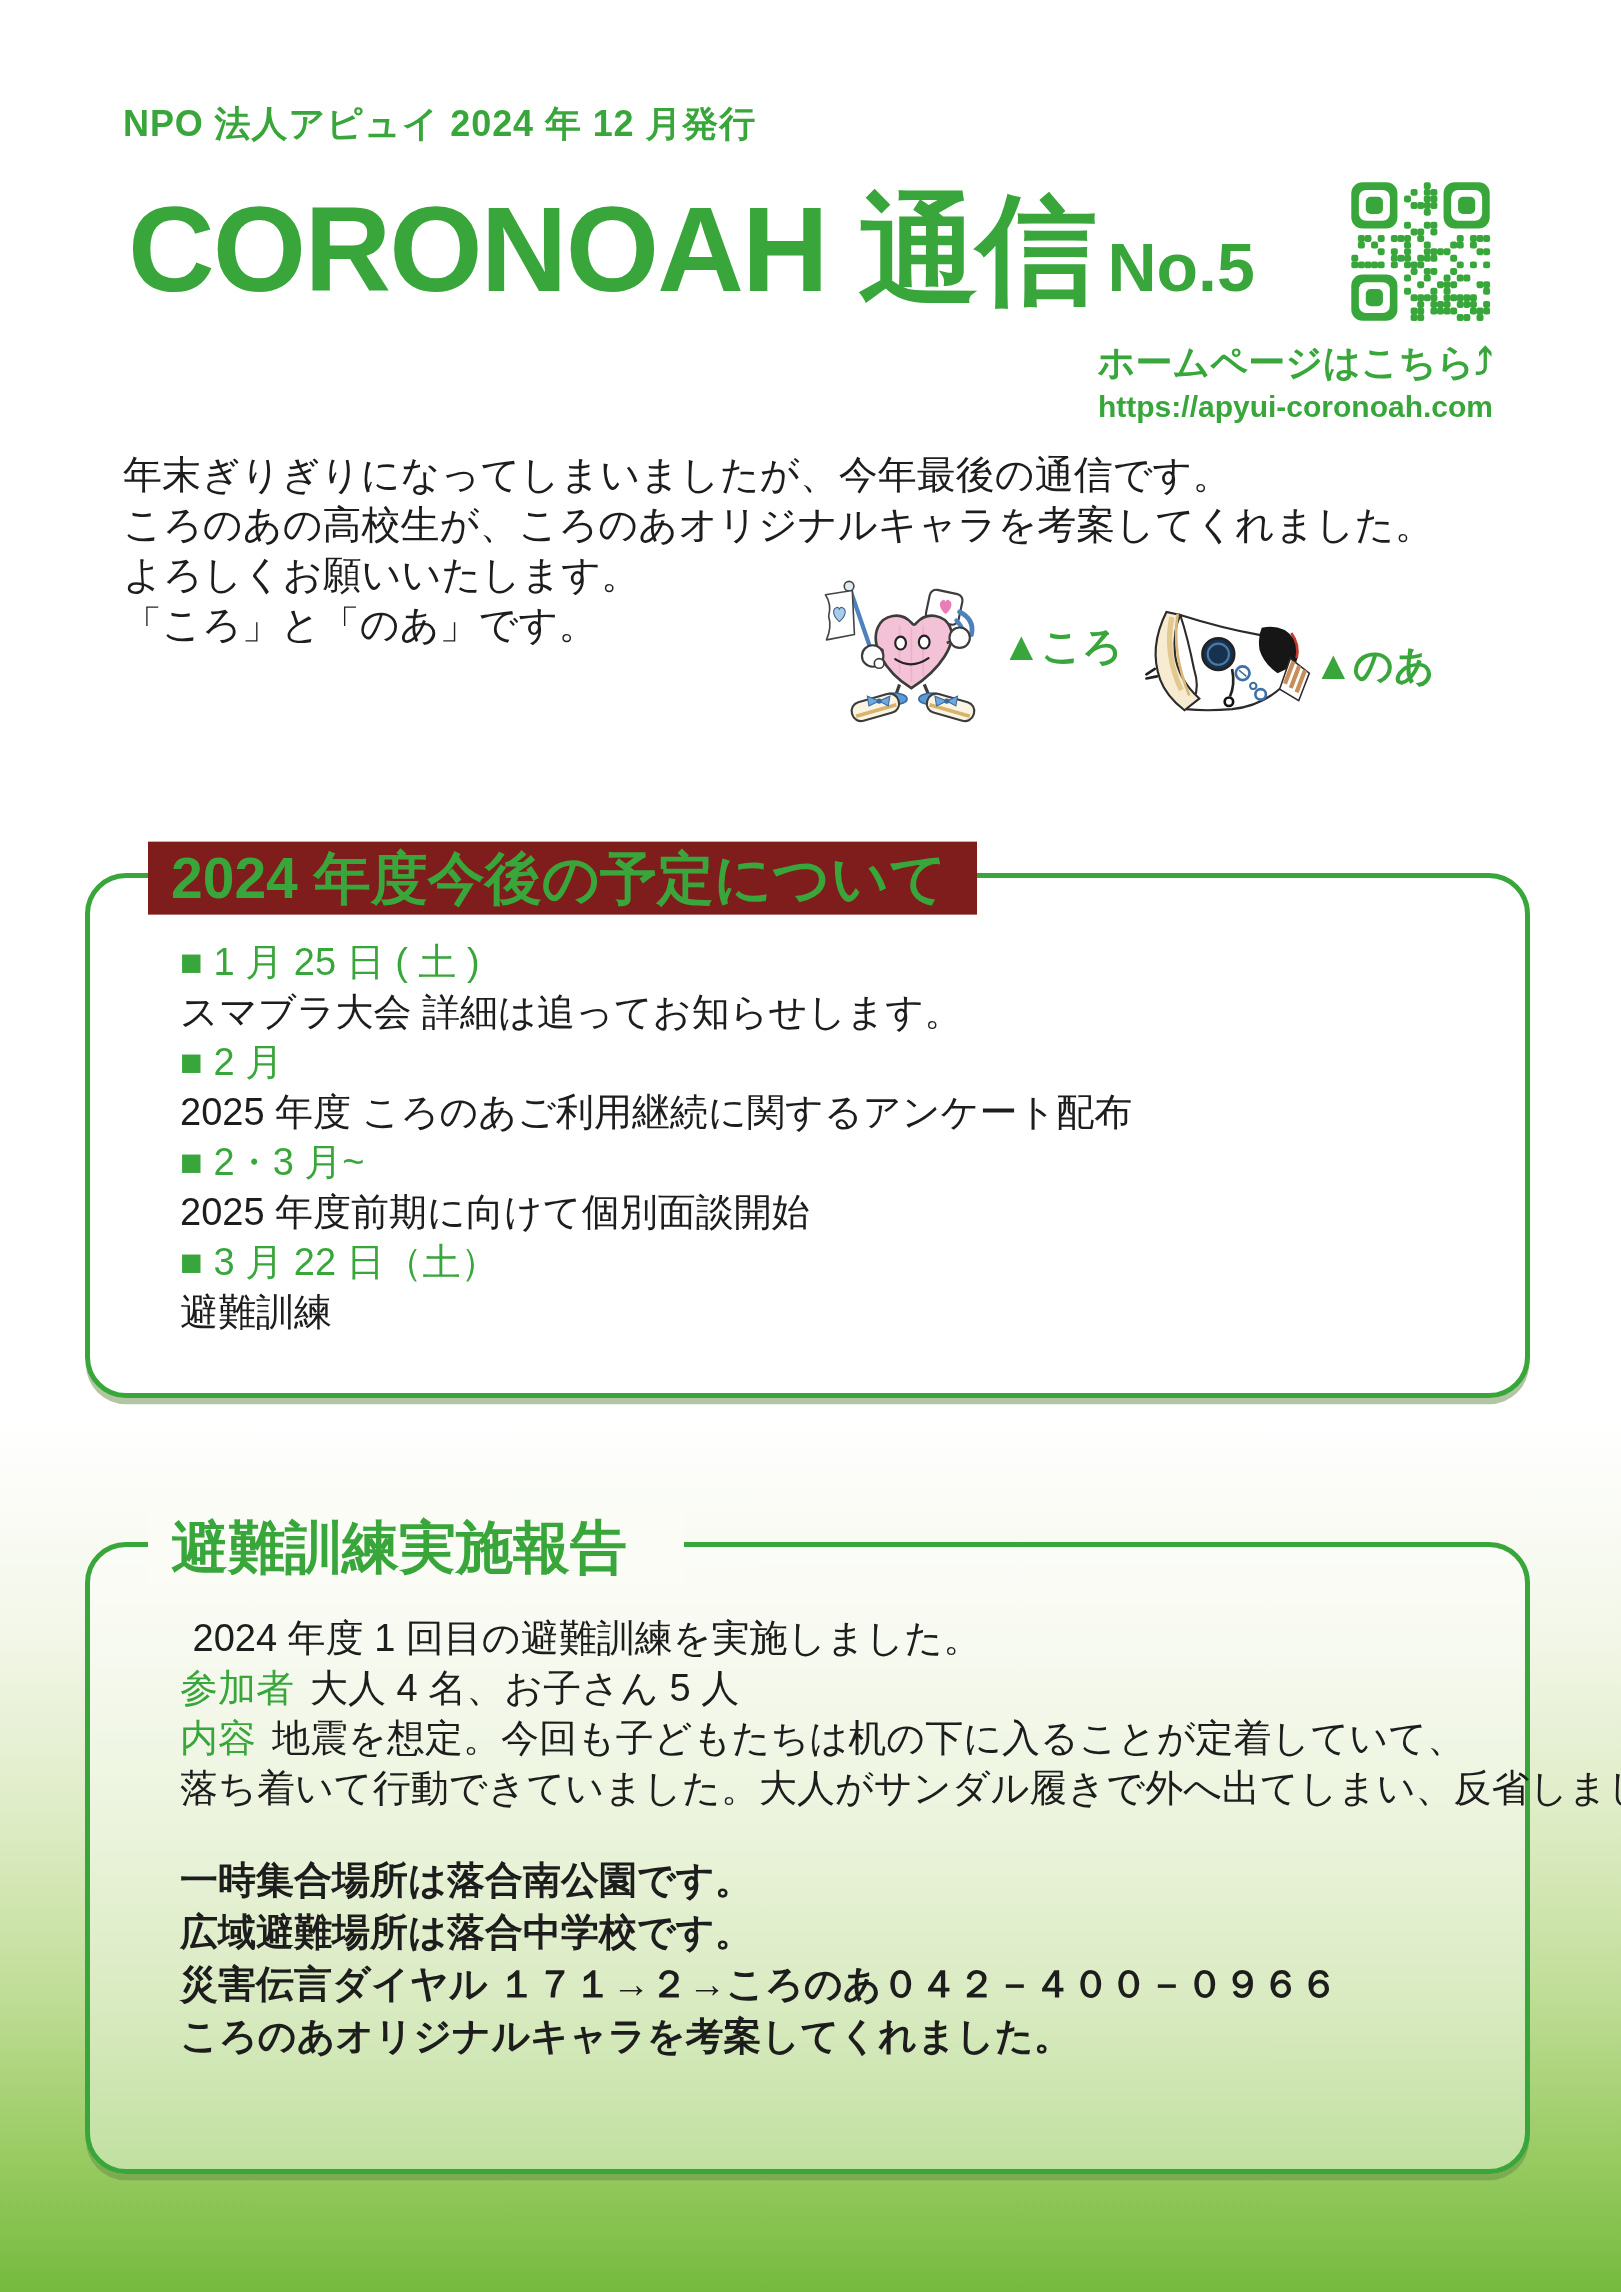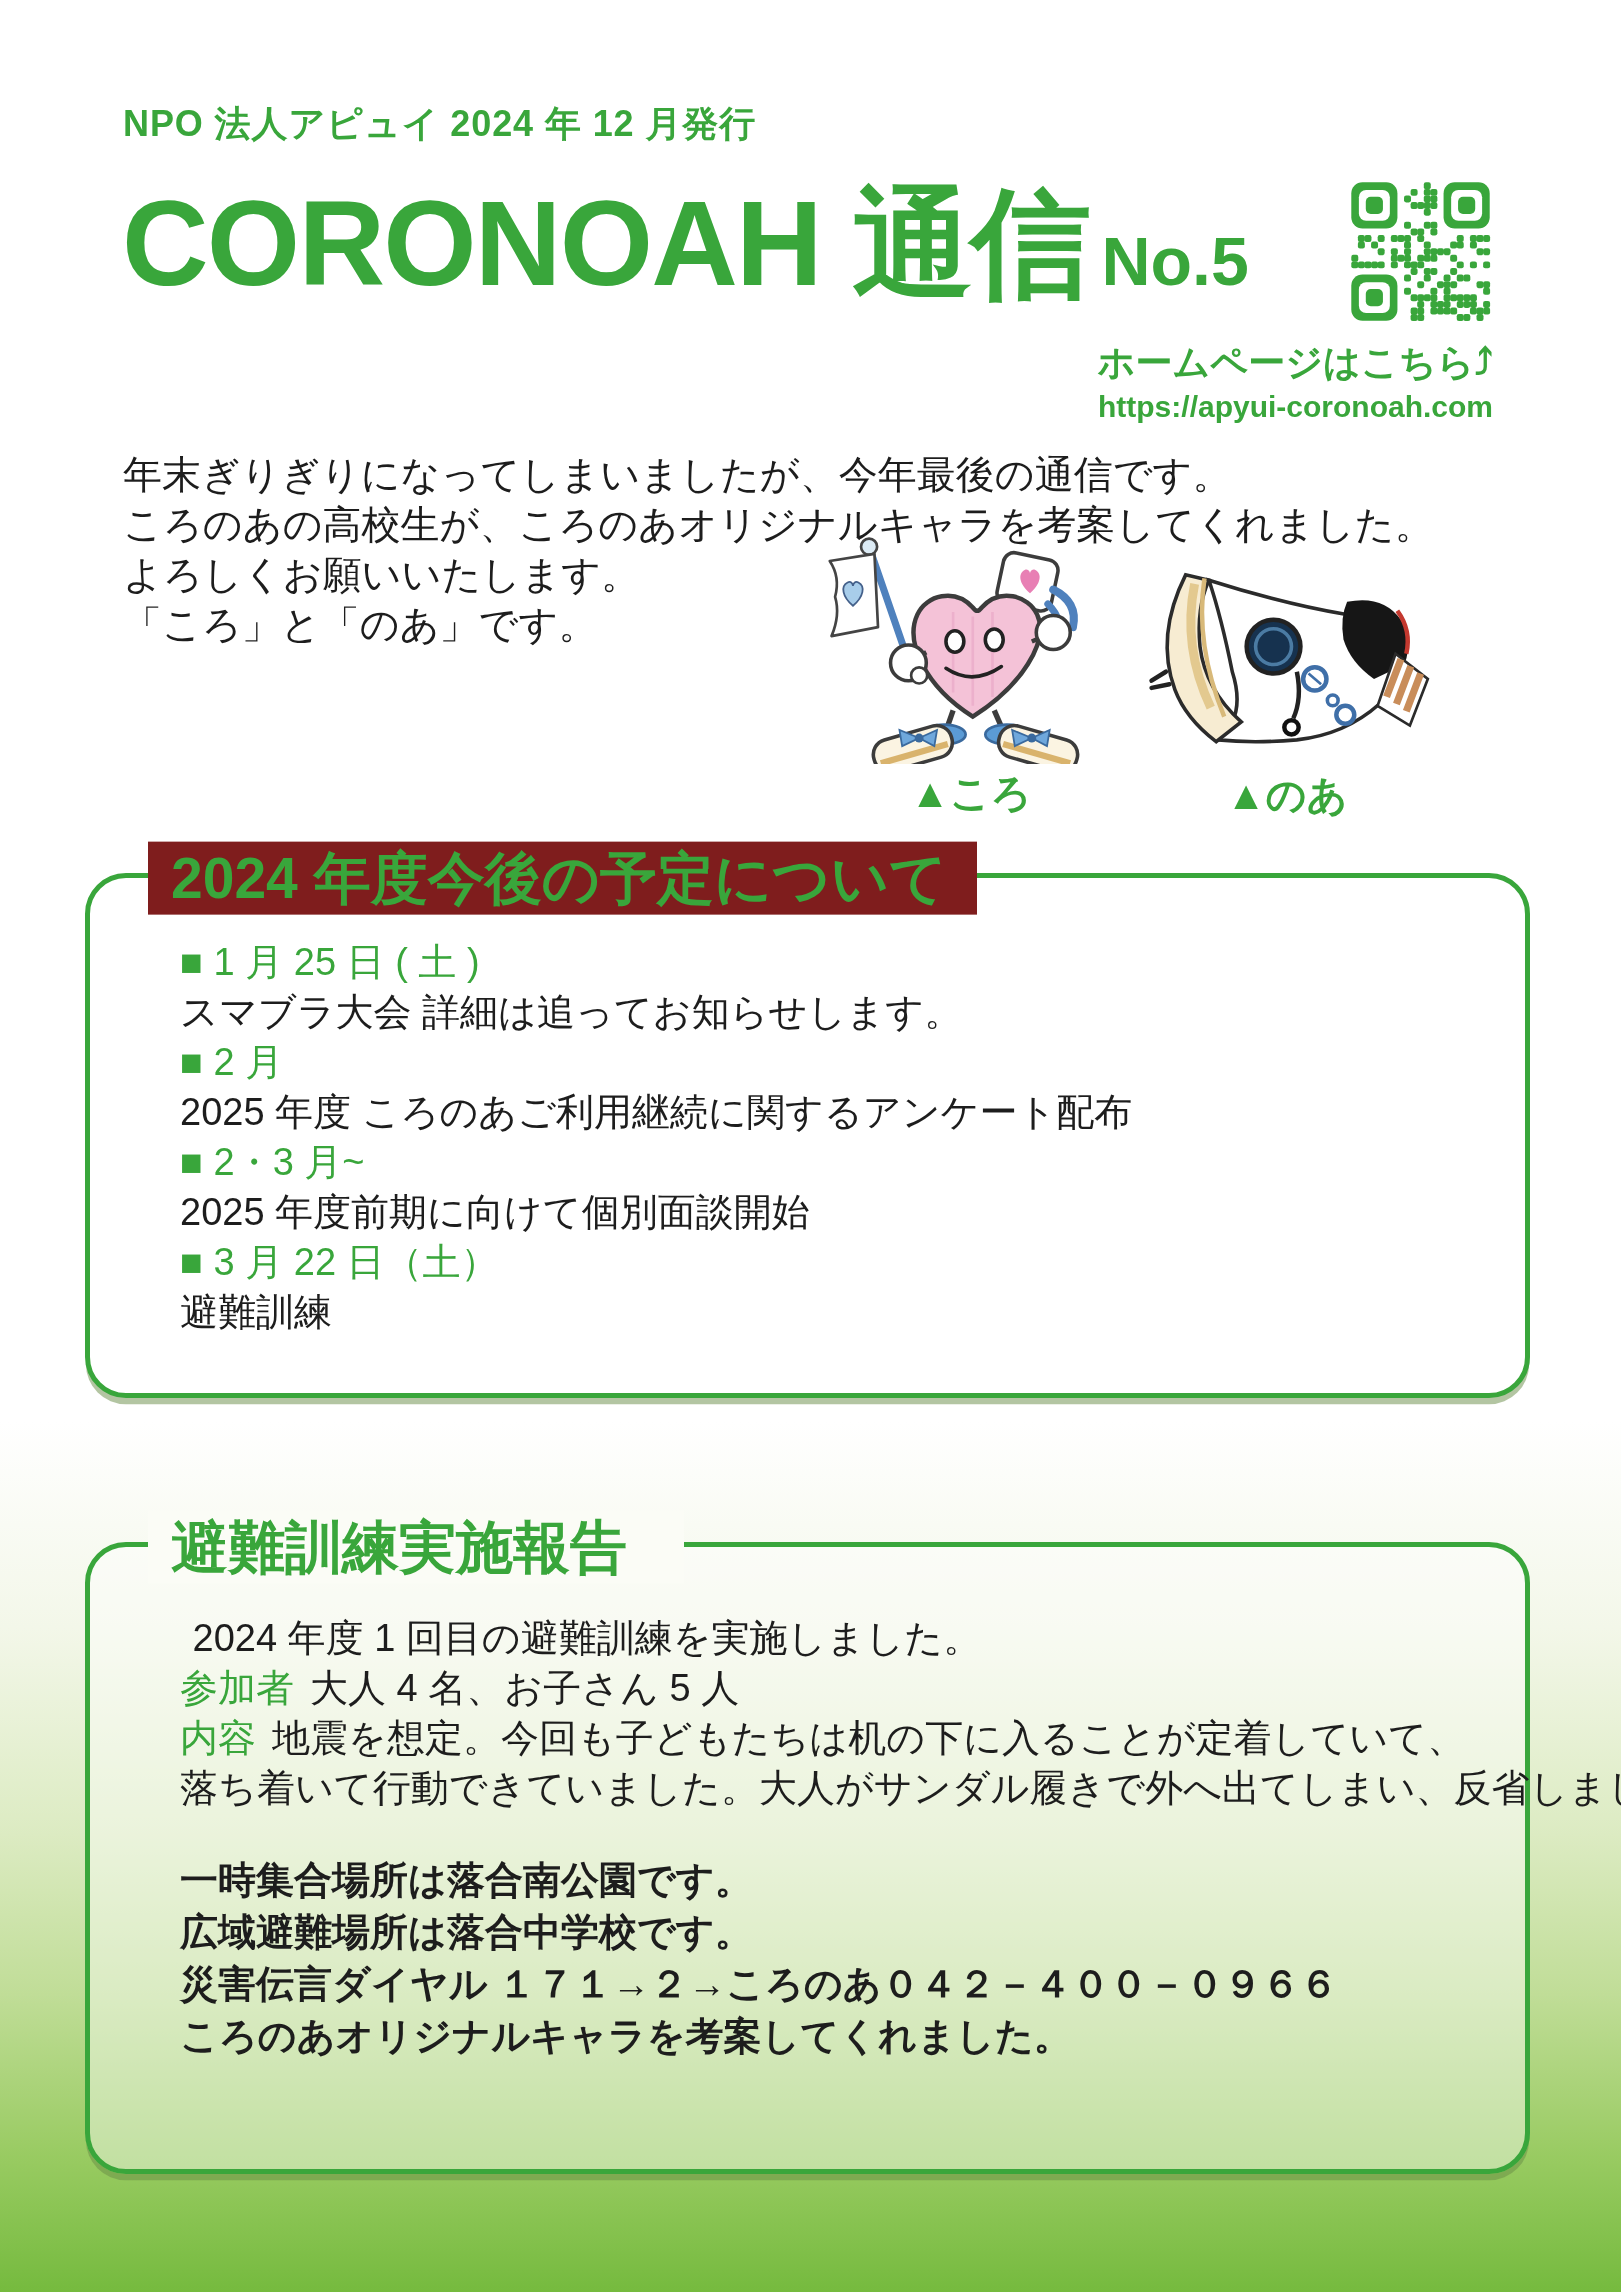--- a/index.html
+++ b/index.html
@@ -2,31 +2,31 @@
 <html style="font-size:14.3px"><head>
 <meta charset="utf-8">
 <style>
   html,body { margin:0; padding:0; background:#9a9a9a; }
   .page {
     position:relative; width:1621px; height:2293px; overflow:hidden;
     font-family:"Liberation Sans","DejaVu Sans",sans-serif;
     background:linear-gradient(180deg,#ffffff 0%,#ffffff 62%,#f3f7e9 71%,#dcebc2 80%,#c0dd97 87%,#99cb62 94%,#75ba3e 100%);
   }
   .issuer { position:absolute; left:123px; top:100px; font-size:36px; font-weight:600; color:#39a63b; letter-spacing:0.9px; }
-  .title { position:absolute; left:116px; top:168px; margin:6px; font-size:120px; font-weight:800; color:#39a63b; letter-spacing:-1.8px; white-space:nowrap; line-height:1.15;text-align:right; }
+  .title { position:absolute; left:116px; top:168px; margin:12px; font-size:120px; font-weight:800; color:#39a63b; letter-spacing:-1.8px; white-space:nowrap; line-height:1.15;text-align:right; }
   .title .no { font-size:68px; letter-spacing:0; margin-left:12.5px; font-weight:800; }
 
   .qr-block { position:absolute; top:179px; right:128px; display:flex; flex-direction:column; align-items:flex-end; }
   .qr-svg { width:145px; height:145px; display:block; }
   .qr-caption { margin-top:14.3px; font-size:37px; font-weight:600; color:#39a63b; white-space:nowrap; }
   .qr-url { margin-top:1.8px; font-size:30px; font-weight:700; color:#39a63b; white-space:nowrap; }
 
   .intro { position:absolute; left:123px; top:444px; font-size:39px; line-height:50px; color:#1d1d1d;margin-top:6px; }
 
-  .figure { position:absolute; display:flex; flex-direction:column; align-items:center; }
+  .figure { position:absolute; display:flex; flex-direction:row; align-items:center; }
   .fig-koro { left:819px; top:527px; width:304px; }
   .fig-noa  { left:1139px; top:564px; width:296px; }
   .fig-caption { font-size:40px; font-weight:700; color:#39a63b; margin-top:1.8px; white-space:nowrap; }
 
   .sec-box {
     position:absolute; left:85px; width:1445px; box-sizing:border-box;
     border:5.4px solid #39a63b; border-radius:41px;
     box-shadow:0 7.2px 0 -0.9px rgba(104,140,70,.5);
   }
   .box-schedule { top:873px;  height:525px; background:#ffffff; }

